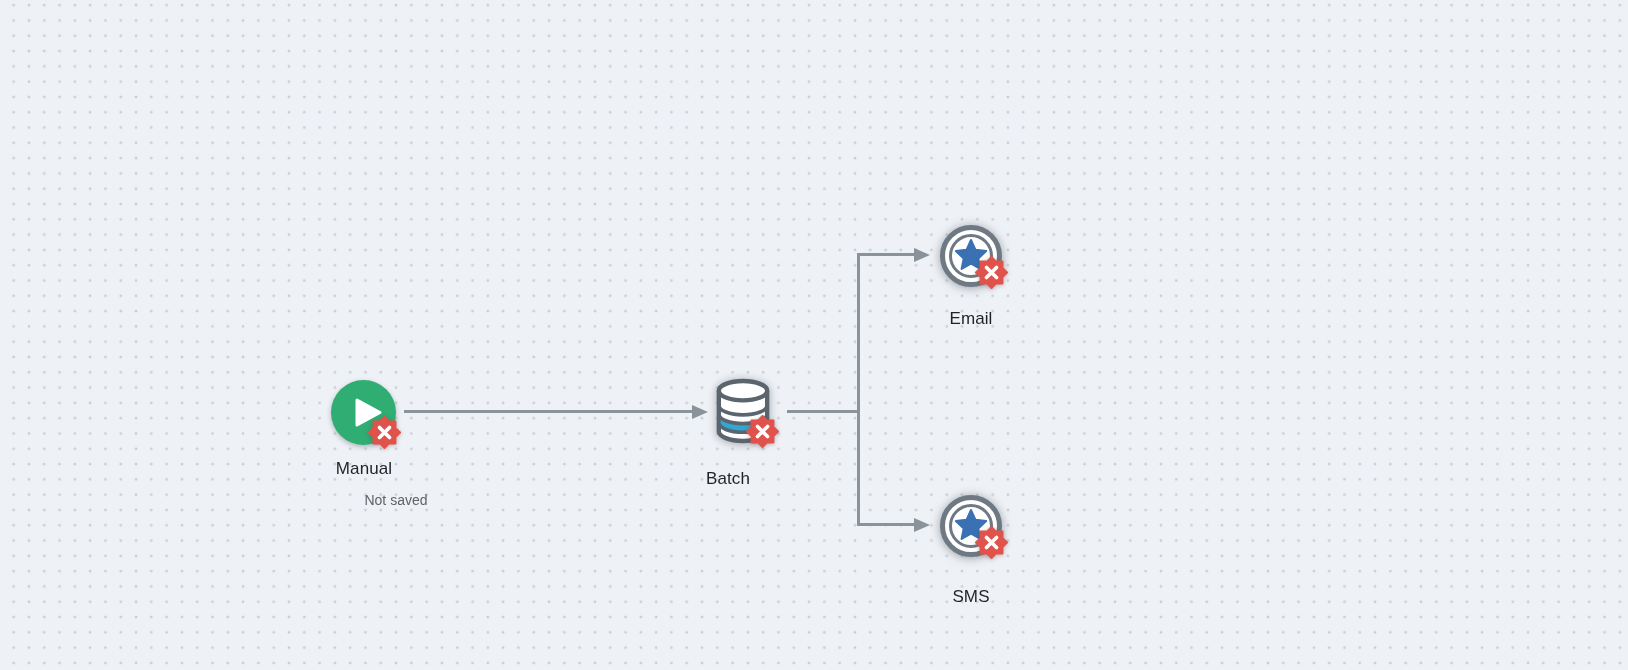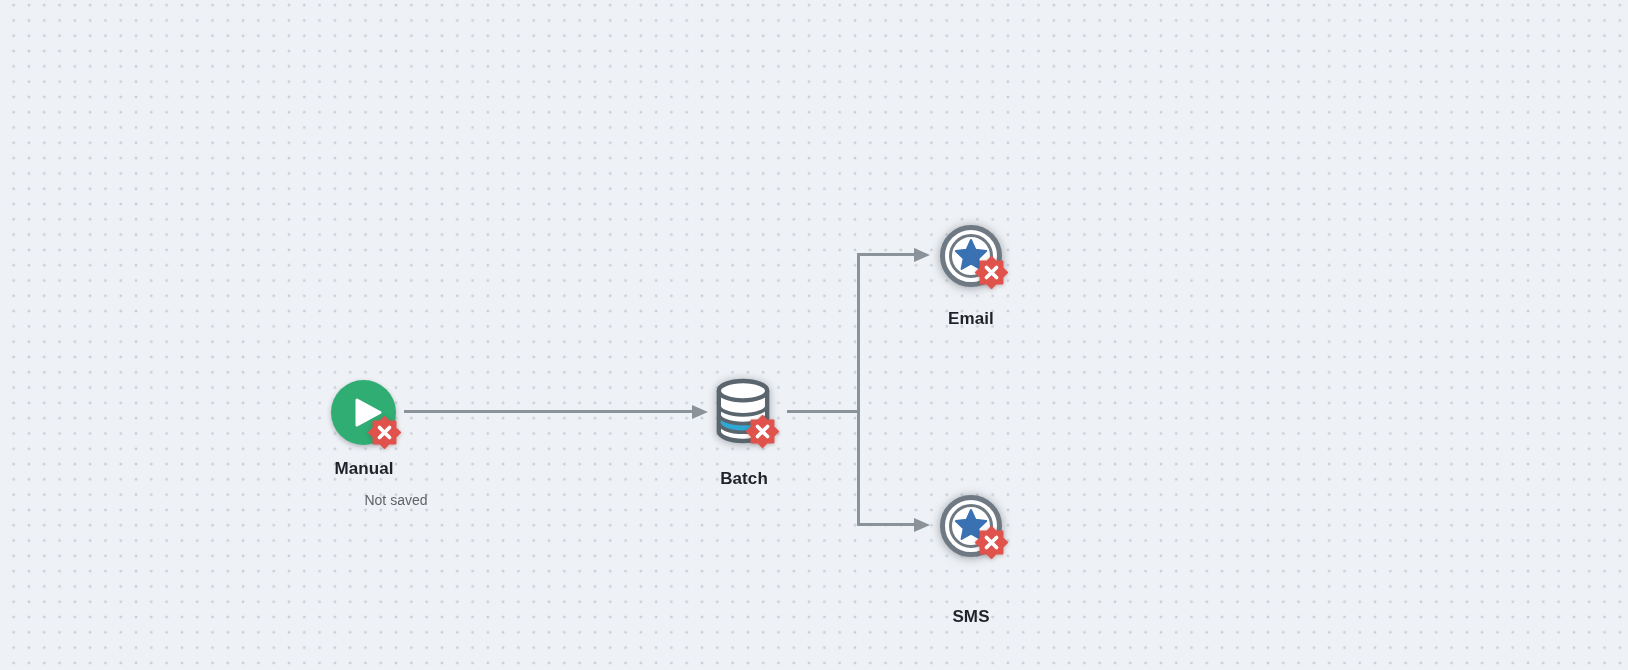--- a/index.html
+++ b/index.html
@@ -37,21 +37,21 @@
   .icon-shadow{filter:drop-shadow(0 1px 4px rgba(70,80,90,.45));}
   .ring-shadow{filter:drop-shadow(0 1px 5px rgba(70,80,90,.5));}
 
   .badge{
     position:absolute; width:33px; height:33px; z-index:5;
     filter:drop-shadow(0 1px 2px rgba(90,40,40,.3));
   }
 
   .node-label{
     position:absolute; transform:translateX(-50%);
-    font-size:17px; line-height:17px; font-weight:700;
+    font-size:17px; line-height:17px; font-weight:400;
     color:var(--label-dark,#1f2328); white-space:nowrap;
     letter-spacing:.1px;
   }
   .node-status{
     position:absolute; transform:translateX(-50%);
     font-size:14px; line-height:15px; font-weight:400;
     color:var(--label-muted,#5f6368); white-space:nowrap;
   }
 </style>
 </head>
@@ -98,21 +98,21 @@
       <path d="M5 13 v42 a25 10 0 0 0 50 0 v-42" fill="#ffffff" style="stroke:var(--icon-gray,#5b656e);" stroke-width="4.5"></path>
       <path d="M5 28 a25 10 0 0 0 50 0" fill="none" style="stroke:var(--icon-gray,#5b656e);" stroke-width="3.8"></path>
       <path d="M5 37 a25 10 0 0 0 50 0 v9 a25 10 0 0 1 -50 0 z" style="fill:var(--database-blue,#2fa8d5); stroke:var(--icon-gray,#5b656e);" stroke-width="3.8"></path>
       <ellipse cx="30" cy="13" rx="25" ry="10" fill="#ffffff" style="stroke:var(--icon-gray,#5b656e);" stroke-width="4.5"></ellipse>
     </svg>
     <svg class="badge" style="left:32px; top:37px;" viewBox="0 0 34 34">
       <polygon points="33,17 28.27,21.67 28.31,28.31 21.67,28.27 17,33 12.33,28.27 5.69,28.31 5.73,21.67 1,17 5.73,12.33 5.69,5.69 12.33,5.73 17,1 21.67,5.73 28.31,5.69 28.27,12.33" style="fill:var(--error-red,#e0534c); stroke:var(--error-red,#e0534c);" stroke-width="2" stroke-linejoin="round"></polygon>
       <path d="M11.8 11.8 L22.2 22.2 M22.2 11.8 L11.8 22.2" stroke="#ffffff" stroke-width="3.8" stroke-linecap="round" fill="none"></path>
     </svg>
   </div>
-  <div class="node-label" style="left:744px; top:470px;">Batch</div>
+  <div class="node-label" style="left:728px; top:470px;">Batch</div>
 
   <div class="node" style="left:939px; top:224px; width:64px; height:64px;">
     <svg class="ring-shadow" width="64" height="64" viewBox="0 0 64 64">
       <circle cx="32" cy="32" r="28.5" fill="#ffffff" style="stroke:var(--ring-gray,#6e7983);" stroke-width="5"></circle>
       <circle cx="32" cy="32" r="20.5" fill="#ffffff" style="stroke:var(--ring-gray,#6e7983);" stroke-width="3"></circle>
       <polygon points="32,16 36.5,25.8 47.2,27.1 39.3,34.4 41.4,44.9 32,39.7 22.6,44.9 24.7,34.4 16.8,27.1 27.5,25.8" style="fill:var(--star-blue,#3a71b3); stroke:var(--star-blue,#3a71b3);" stroke-width="2" stroke-linejoin="round"></polygon>
     </svg>
     <svg class="badge" style="left:36px; top:32px;" viewBox="0 0 34 34">
       <polygon points="33,17 28.27,21.67 28.31,28.31 21.67,28.27 17,33 12.33,28.27 5.69,28.31 5.73,21.67 1,17 5.73,12.33 5.69,5.69 12.33,5.73 17,1 21.67,5.73 28.31,5.69 28.27,12.33" style="fill:var(--error-red,#e0534c); stroke:var(--error-red,#e0534c);" stroke-width="2" stroke-linejoin="round"></polygon>
       <path d="M11.8 11.8 L22.2 22.2 M22.2 11.8 L11.8 22.2" stroke="#ffffff" stroke-width="3.8" stroke-linecap="round" fill="none"></path>
@@ -124,15 +124,15 @@
     <svg class="ring-shadow" width="64" height="64" viewBox="0 0 64 64">
       <circle cx="32" cy="32" r="28.5" fill="#ffffff" style="stroke:var(--ring-gray,#6e7983);" stroke-width="5"></circle>
       <circle cx="32" cy="32" r="20.5" fill="#ffffff" style="stroke:var(--ring-gray,#6e7983);" stroke-width="3"></circle>
       <polygon points="32,16 36.5,25.8 47.2,27.1 39.3,34.4 41.4,44.9 32,39.7 22.6,44.9 24.7,34.4 16.8,27.1 27.5,25.8" style="fill:var(--star-blue,#3a71b3); stroke:var(--star-blue,#3a71b3);" stroke-width="2" stroke-linejoin="round"></polygon>
     </svg>
     <svg class="badge" style="left:36px; top:32px;" viewBox="0 0 34 34">
       <polygon points="33,17 28.27,21.67 28.31,28.31 21.67,28.27 17,33 12.33,28.27 5.69,28.31 5.73,21.67 1,17 5.73,12.33 5.69,5.69 12.33,5.73 17,1 21.67,5.73 28.31,5.69 28.27,12.33" style="fill:var(--error-red,#e0534c); stroke:var(--error-red,#e0534c);" stroke-width="2" stroke-linejoin="round"></polygon>
       <path d="M11.8 11.8 L22.2 22.2 M22.2 11.8 L11.8 22.2" stroke="#ffffff" stroke-width="3.8" stroke-linecap="round" fill="none"></path>
     </svg>
   </div>
-  <div class="node-label" style="left:971px; top:608px;text-align:right;">SMS</div>
+  <div class="node-label" style="left:971px; top:588px;text-align:right;">SMS</div>
 
 </div>
 
 </body></html>

